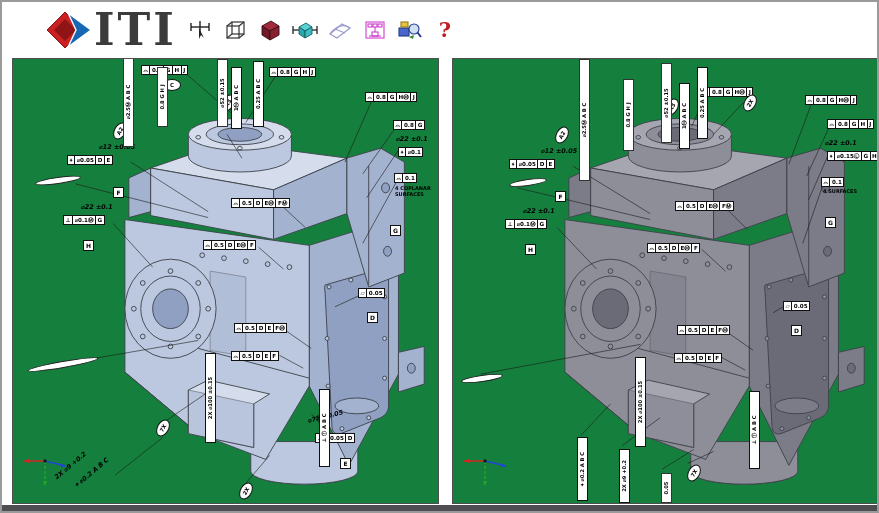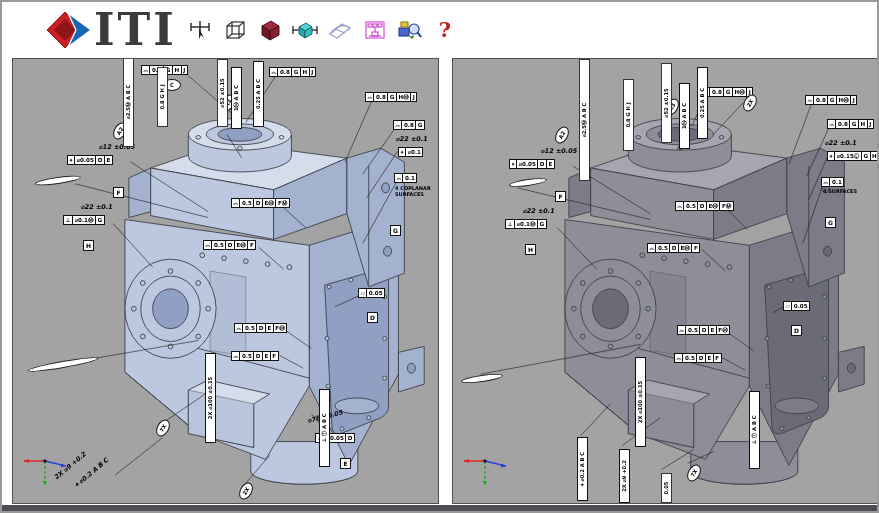--- a/index.html
+++ b/index.html
@@ -6,21 +6,21 @@
   .window{position:relative;width:879px;height:513px;background:#ffffff;border:2px solid #9a9a9a;box-sizing:border-box;overflow:hidden;}
   
   .header{position:absolute;left:0;top:0;width:100%;height:55px;display:flex;align-items:center;margin-left:20px;}
   .logo-wrap{display:flex;align-items:center;margin-left:24px;}
   .logo-text{font-family:"DejaVu Serif",serif;font-weight:bold;font-size:44px;color:#3b3b3b;letter-spacing:3px;margin-left:2px;line-height:1;}
   .toolbar{display:flex;align-items:center;gap:9px;margin-left:10px;}
   .tool-btn{width:26px;height:26px;display:flex;align-items:center;justify-content:center;background:none;border:none;padding:0;cursor:pointer;}
   .help-glyph{font-family:"DejaVu Serif",serif;font-weight:bold;font-size:21px;color:#c02020;line-height:1;}
   .app-title{position:absolute;right:14px;top:4px;font-family:"DejaVu Sans Mono",monospace;font-size:39px;color:#4a4a4a;letter-spacing:2px;}
   
-  .panel{position:absolute;top:56px;width:427px;height:446px;border:1.5px solid #4f4f4f;box-sizing:border-box;background:#a3a3a3;overflow:hidden;text-decoration:underline;}
+  .panel{position:absolute;top:56px;width:427px;height:446px;border:1.5px solid #4f4f4f;box-sizing:border-box;background:#15803d;overflow:hidden;text-decoration:underline;}
   .panel-a{left:10px;}
   .panel-b{left:450px;}
   .model,.leaders{position:absolute;left:0;top:0;width:100%;height:100%;}
   .ann-layer{position:absolute;left:0;top:0;width:100%;height:100%;}
   .bottom-bar{position:absolute;left:0;bottom:0;width:100%;height:6px;background:#4d4d52;}
   
   .ann{position:absolute;white-space:nowrap;}
   .fcf{display:inline-flex;background:#fff;}
   .fcf .cell{border:0.9px solid #111;border-left-width:0;font-size:5.6px;font-weight:bold;line-height:8px;height:8px;padding:0 1.5px;color:#000;background:#fff;}
   .fcf .cell:first-child{border-left-width:0.9px;}

